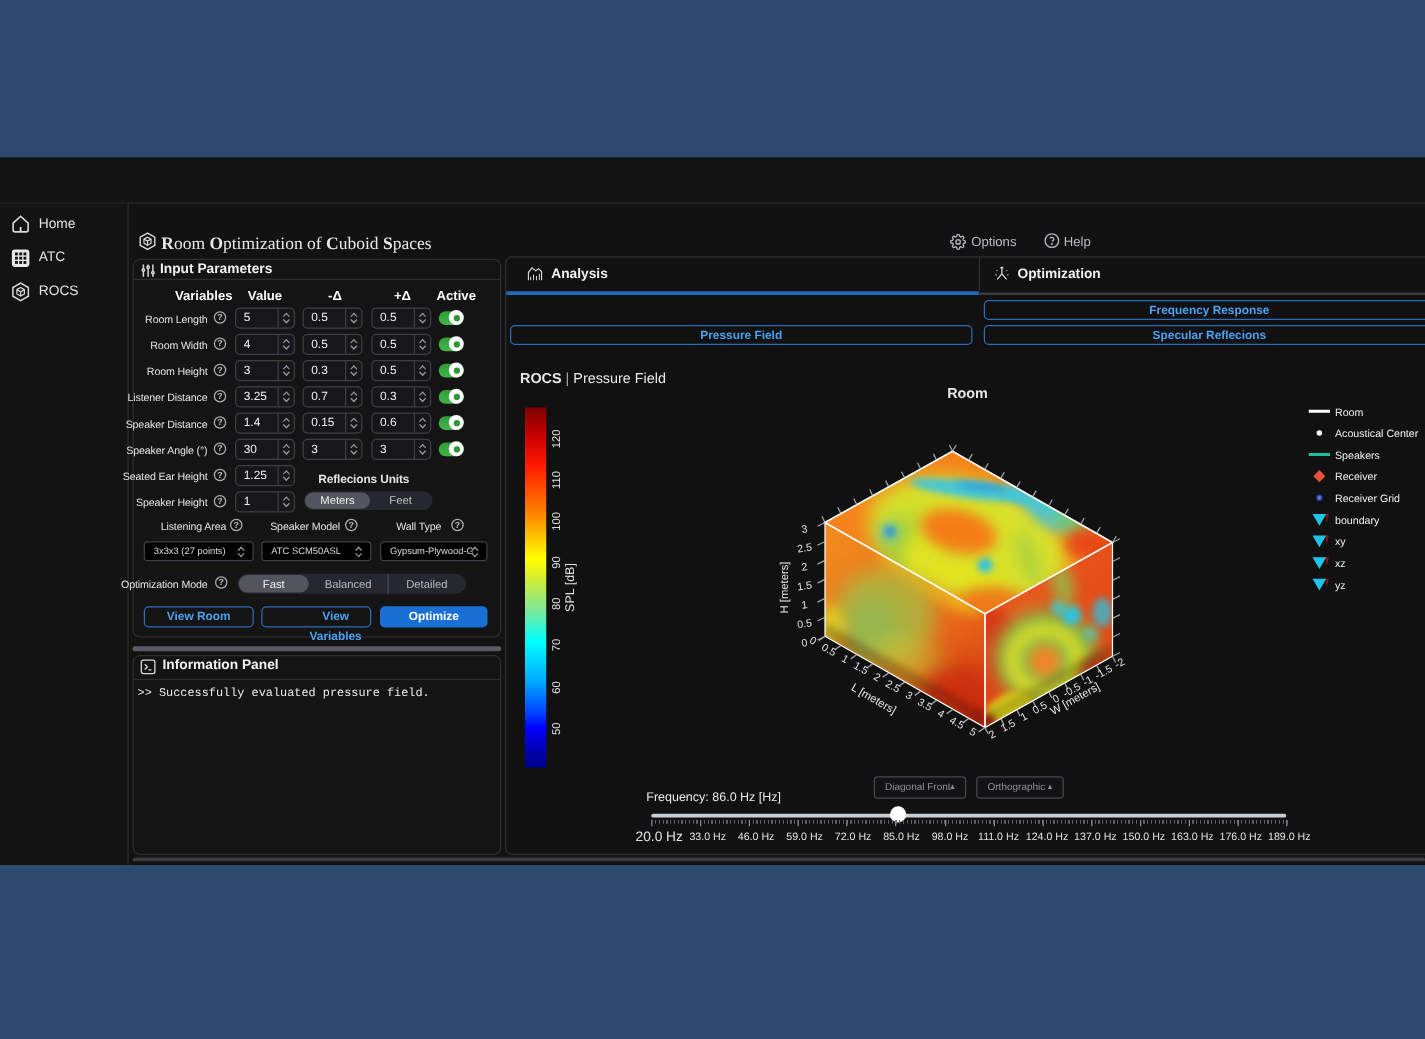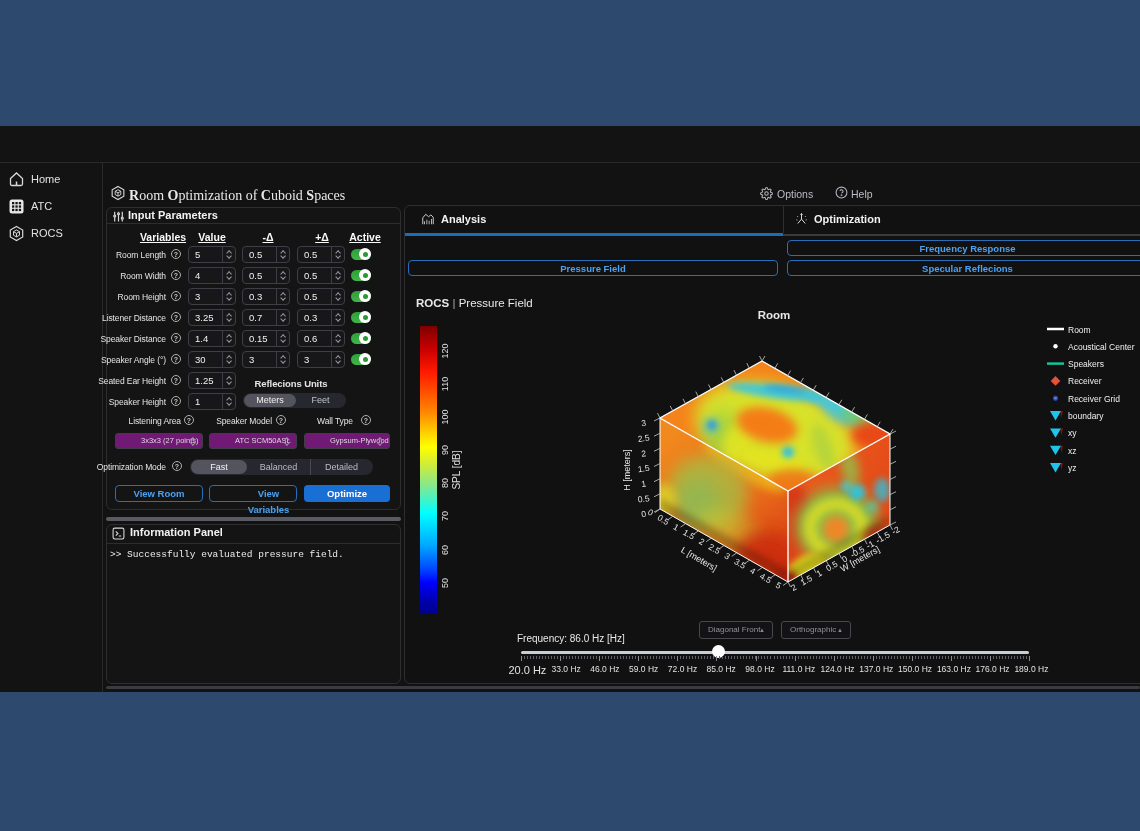--- a/index.html
+++ b/index.html
@@ -20,22 +20,22 @@
   
   .numin { position:absolute; width:48px; height:17px; background:#17171a; border:1px solid #3e3e46; border-radius:4px; color:#f0f0f0; font-size:9.5px; line-height:15px; padding-left:6px; }
   .spin { position:absolute; right:0; top:0; width:13px; height:15px; border-left:1px solid #3e3e46; }
   .spin:before { content:""; position:absolute; left:4px; top:4px; width:3.2px; height:3.2px; border-left:1.2px solid #9a9aa2; border-top:1.2px solid #9a9aa2; transform:rotate(45deg); }
   .spin:after { content:""; position:absolute; left:4px; bottom:4px; width:3.2px; height:3.2px; border-right:1.2px solid #9a9aa2; border-bottom:1.2px solid #9a9aa2; transform:rotate(45deg); }
   .lbl { position:absolute; font-size:8.5px; color:#e4e4e4; letter-spacing:-0.1px; }
   .q { position:absolute; width:10px; height:10px; border:1px solid #b0b0b0; border-radius:50%; color:#c8c8c8; font-size:7px; line-height:9px; text-align:center; font-weight:bold; }
   .tog { position:absolute; width:20px; height:11px; border-radius:6px; background:linear-gradient(180deg,#2f9e38,#43b54a); }
   .tog b { position:absolute; right:0px; top:-1px; width:12px; height:12px; background:#fff; border-radius:50%; }
   .tog b:after { content:""; position:absolute; left:3.5px; top:3.5px; width:5px; height:5px; background:#2f9636; border-radius:50%; }
-  .colh { position:absolute; font-size:10.5px; font-weight:bold; color:#fafafa; transform:translateX(-50%);text-decoration:underline; }
-  .dd { position:absolute; height:16px; background:#701a75; border:1px solid #3e3e46; border-radius:3px; color:#dcdcdc; font-size:7.5px; line-height:14px; padding-left:25px; }
+  .colh { position:absolute; font-size:10.5px; font-weight:bold; color:#fafafa; transform:translateX(-50%); }
+  .dd { position:absolute; height:16px; background:#000000; border:1px solid #3e3e46; border-radius:3px; color:#dcdcdc; font-size:7.5px; line-height:14px; padding-left:7px; }
   .uda { position:absolute; right:5px; top:0; width:8px; height:14px; }
   .uda:before { content:""; position:absolute; left:2px; top:3.5px; width:2.8px; height:2.8px; border-left:1px solid #9a9aa2; border-top:1px solid #9a9aa2; transform:rotate(45deg); }
   .uda:after { content:""; position:absolute; left:2px; bottom:3.5px; width:2.8px; height:2.8px; border-right:1px solid #9a9aa2; border-bottom:1px solid #9a9aa2; transform:rotate(45deg); }
   .btn-o { position:absolute; border:1px solid #2a6db8; border-radius:4px; color:#4aa2f2; font-size:9.5px; font-weight:bold; text-align:center; }
 </style>
 </head>
 <body>
 <div id="app">
 
   <div id="hdr"></div>

